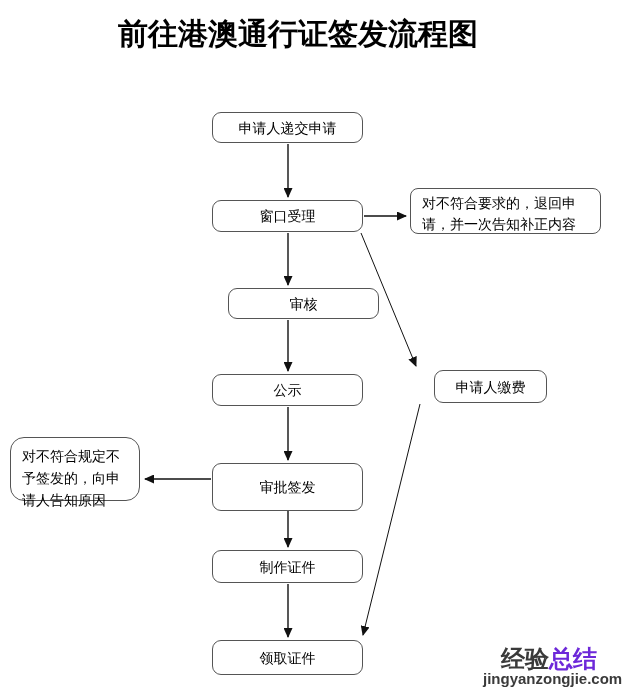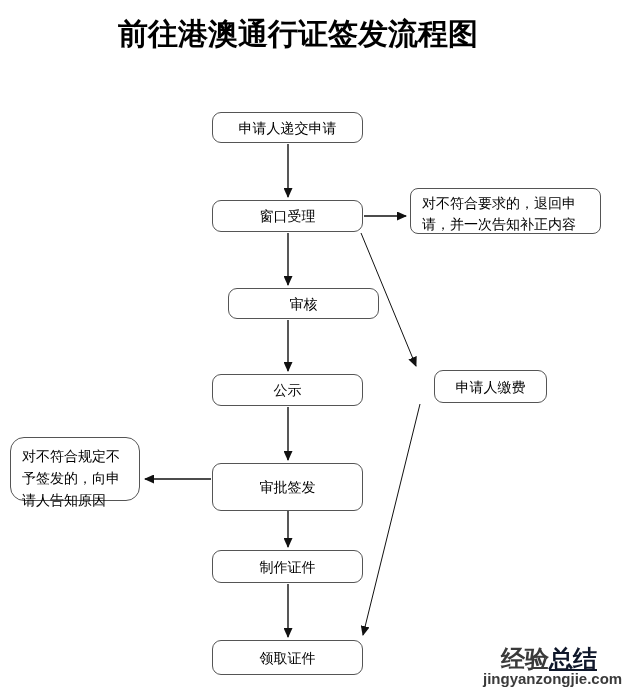--- a/index.html
+++ b/index.html
@@ -150,17 +150,17 @@
 
   <div class="node" id="n-produce">
     <span>制作证件</span>
   </div>
 
   <div class="node" id="n-collect">
     <span>领取证件</span>
   </div>
 
   <div class="watermark wm-brand">
-    <span style="color:#3a3a3a;">经验</span><span style="color:#0f172a;text-decoration:underline;">总结</span>
+    <span style="color:#3a3a3a;">经验</span><span style="color:#6d28d9;">总结</span>
   </div>
   <div class="watermark wm-domain" style="color:#3a3a3a;">jingyanzongjie.com</div>
 
 </div>
 
 </body></html>

